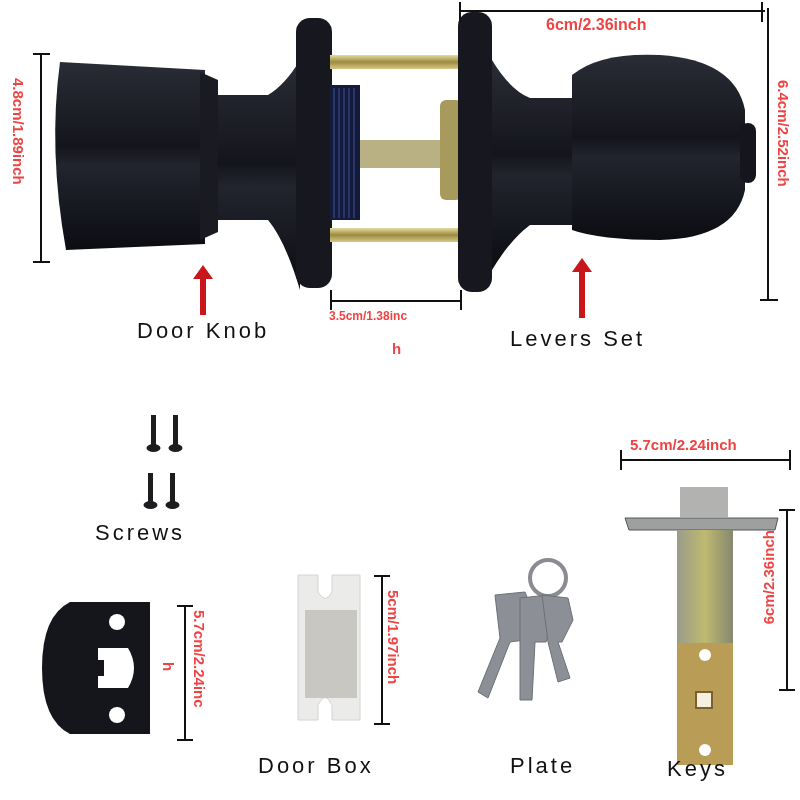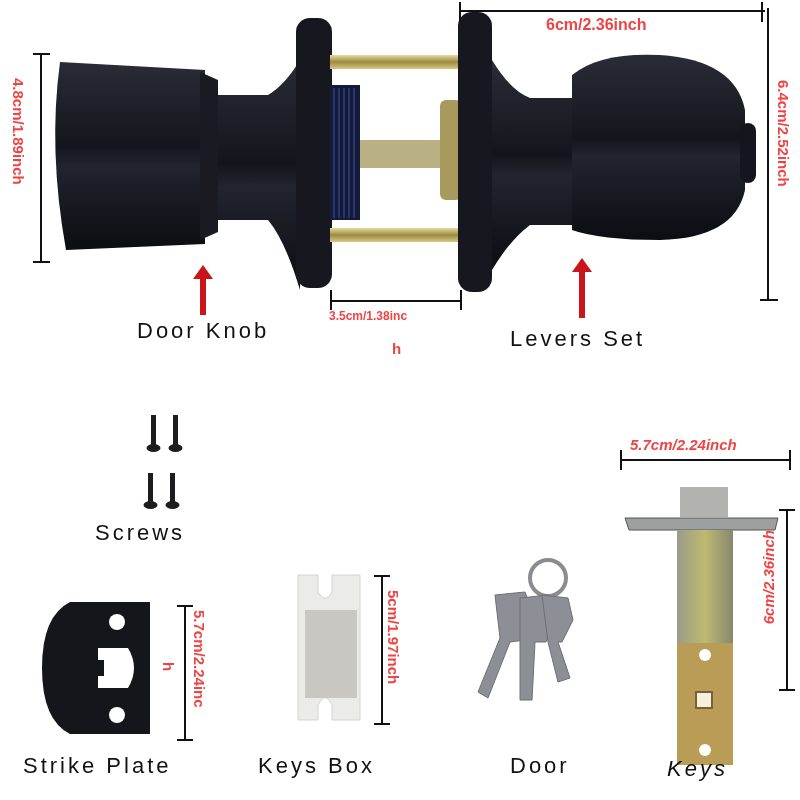--- a/index.html
+++ b/index.html
@@ -123,50 +123,49 @@
     <circle cx="117" cy="125" r="8" fill="#fff"></circle>
     <path d="M98,58 L128,58 Q140,78 128,98 L98,98 L98,86 L104,86 L104,70 L98,70 Z" fill="#fff"></path>
     <g stroke="#111" stroke-width="2">
       <line x1="185" y1="16" x2="185" y2="150"></line>
       <line x1="177" y1="16" x2="193" y2="16"></line>
       <line x1="177" y1="150" x2="193" y2="150"></line>
     </g>
   </svg>
   <div class="dim vtext-down" style="left:191px;top:20px;">5.7cm/2.24inc</div>
   <div class="dim vtext-down" style="left:160px;top:72px;">h</div>
-  <div class="label" style="left:23px;top:163px;">Strike Plate</div>
 </div>
 
 <div class="abs" style="left:250px;top:570px;width:160px;height:220px;">
   <svg width="160" height="170" style="left:0;top:0;">
     <path d="M48,5 L68,5 L68,22 Q75,35 82,22 L82,5 L110,5 L110,150 L82,150 L82,135 Q75,120 68,135 L68,150 L48,150 Z" fill="#ebebea" stroke="#d4d4d2" stroke-width="1"></path>
     <rect x="55" y="40" width="52" height="88" fill="#c9c7c2"></rect>
     <g stroke="#111" stroke-width="2">
       <line x1="132" y1="6" x2="132" y2="154"></line>
       <line x1="124" y1="6" x2="140" y2="6"></line>
       <line x1="124" y1="154" x2="140" y2="154"></line>
     </g>
   </svg>
   <div class="dim vtext-down" style="left:135px;top:20px;">5cm/1.97inch</div>
-  <div class="label" style="left:8px;top:183px;">Keys Box</div>
+  <div class="label" style="left:8px;top:183px;">Door Box</div>
 </div>
 
 <div class="abs" style="left:470px;top:550px;width:130px;height:240px;">
   <svg width="130" height="180" style="left:0;top:0;">
     <circle cx="78" cy="28" r="18" fill="none" stroke="#8a8c92" stroke-width="4"></circle>
     <g fill="#8c8f96" stroke="#6d7076" stroke-width="1">
       <path d="M25,45 L55,42 L62,60 L55,90 L40,92 L18,148 L8,142 L30,88 Z"></path>
       <path d="M50,48 L78,45 L84,70 L76,92 L65,92 L62,150 L50,150 L50,92 Z"></path>
       <path d="M72,45 L98,48 L103,70 L92,92 L88,92 L100,128 L88,132 L78,92 Z"></path>
     </g>
   </svg>
-  <div class="label" style="left:40px;top:203px;">Door</div>
+  <div class="label" style="left:40px;top:203px;">Plate</div>
 </div>
 
-<div class="abs" style="left:610px;top:430px;width:190px;height:360px;font-style:italic;">
+<div class="abs" style="left:610px;top:430px;width:190px;height:360px;">
   <svg width="190" height="320" style="left:0;top:0;">
     <defs>
       <linearGradient id="latchTube" x1="0" y1="0" x2="1" y2="0">
         <stop offset="0" stop-color="#9a9c8a"></stop>
         <stop offset="0.5" stop-color="#bfb970"></stop>
         <stop offset="1" stop-color="#86886f"></stop>
       </linearGradient>
     </defs>
     <g stroke="#111" stroke-width="2">
       <line x1="11" y1="30" x2="180" y2="30"></line>

